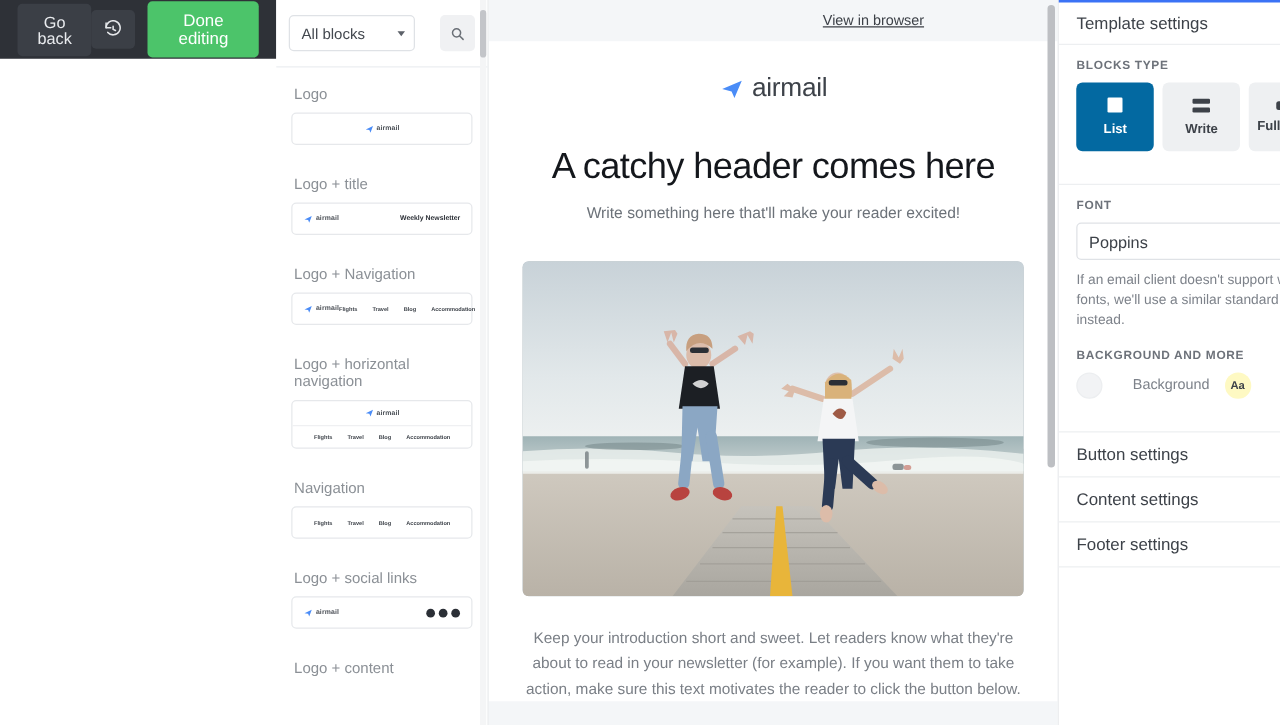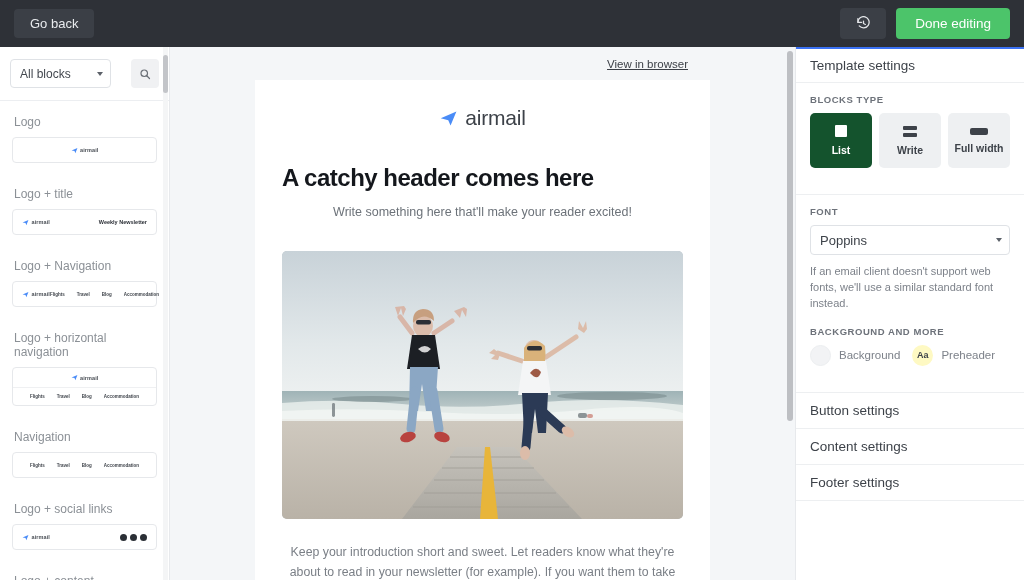--- a/index.html
+++ b/index.html
@@ -3,21 +3,21 @@
 <meta charset="utf-8">
 <style>
   * { box-sizing: border-box; }
   html, body { margin:0; padding:0; }
   body {
     width:1024px; height:580px; overflow:hidden;
     font-family:"Liberation Sans", sans-serif;
     background:#ffffff; color:#2b2f36;
     -webkit-font-smoothing:antialiased;
   }
-  .app { width:1024px; height:580px; display:flex; flex-direction:column; }
+  .app { width:1024px; height:580px; display:flex; }
 
   
   .topbar {
     height:47px; flex:0 0 47px; background:#2e3137;
     display:flex; align-items:center; justify-content:space-between;
     padding:0 14px;
   }
   .go-back {
     background:#3b3f46; color:#e9ebee; border:none; border-radius:4px;
     font-size:13px; font-family:inherit; padding:8px 16px; cursor:pointer;
@@ -105,21 +105,21 @@
     margin-left:auto; margin-right:85px;
   }
   .email {
     width:455px; margin:0 auto; background:#fff; min-height:520px;
     padding:26px 27px 0 27px;
   }
   .email-logo { display:flex; align-items:center; justify-content:center; gap:7px; margin-bottom:34px; }
   .email-logo .lg-plane { width:19px; height:19px; display:block; }
   .email-logo span { font-size:21px; color:#3d4249; letter-spacing:-.2px; }
   .email-h1 {
-    font-size:24px; font-weight:bold; color:#14171c; 
+    font-size:29px; font-weight:normal; color:#14171c; text-align:center;
     margin:0 0 13px 0; letter-spacing:-.5px;
   }
   .email-sub { font-size:12.5px; color:#6c7279; text-align:center; margin:0 0 32px 0; }
   .hero {
     width:401px; height:268px; border-radius:5px; overflow:hidden; margin:0 auto 23px;
     position:relative; background:#b9c3c8;
   }
   .hero svg { display:block; width:100%; height:100%; }
   .email-body { font-size:12.3px; line-height:1.65; color:#7a7f86; text-align:center; margin:0; }
   .canvas-sb {
@@ -144,36 +144,36 @@
   .sec-label {
     font-size:9.5px; font-weight:bold; color:#6d727a; letter-spacing:.55px;
     margin:0 0 8px 0;
   }
   .blocktypes { display:flex; gap:7px; }
   .bt {
     flex:1 1 0; height:55px; border-radius:5px; background:#eef0f2; border:none;
     display:flex; flex-direction:column; align-items:center; justify-content:center;
     gap:7px; cursor:pointer; font-family:inherit;
   }
-  .bt.active { background:#14532d; }
+  .bt.active { background:#0369a1; }
   .bt .lbl { font-size:10.5px; color:#3d4249; font-weight:bold; }
   .bt.active .lbl { color:#fff; }
   .gl-list { width:12px; height:12px; background:#fff; border-radius:1px; }
   .gl-card { width:14px; height:11px; display:flex; flex-direction:column; justify-content:space-between; }
   .gl-card i { display:block; height:4px; background:#3d4249; border-radius:1px; }
   .gl-full { width:18px; height:7px; background:#3d4249; border-radius:2px; }
   .font-select-wrap { position:relative; }
   .font-select {
     width:100%; height:30px; border:1px solid #dfe2e6; border-radius:4px; background:#fff;
     font-size:13px; font-family:inherit; color:#3d4249; padding:0 22px 0 9px;
     -webkit-appearance:none; appearance:none; cursor:pointer;
   }
   .font-note { font-size:11px; color:#7d828a; line-height:1.45; margin:9px 0 0 0; }
   .bgmore { display:flex; align-items:center; gap:12px; margin-top:3px; }
-  .bgm-item { display:flex; align-items:center; gap:8px; cursor:pointer;justify-content:flex-end; }
+  .bgm-item { display:flex; align-items:center; gap:24px; cursor:pointer;justify-content:flex-end; }
   .swatch { width:21px; height:21px; border-radius:50%; background:#f2f3f5; border:1px solid #eceef0; }
   .aa {
     width:21px; height:21px; border-radius:50%; background:#fef9c3;
     display:flex; align-items:center; justify-content:center;
     font-size:9px; font-weight:bold; color:#3d4249;
   }
   .bgm-item span.t { font-size:11.5px; color:#7d828a; }
   .srow {
     height:36px; display:flex; align-items:center; padding:0 14px;
     font-size:13.5px; color:#3d4249; border-bottom:1px solid #edeff1; cursor:pointer;

